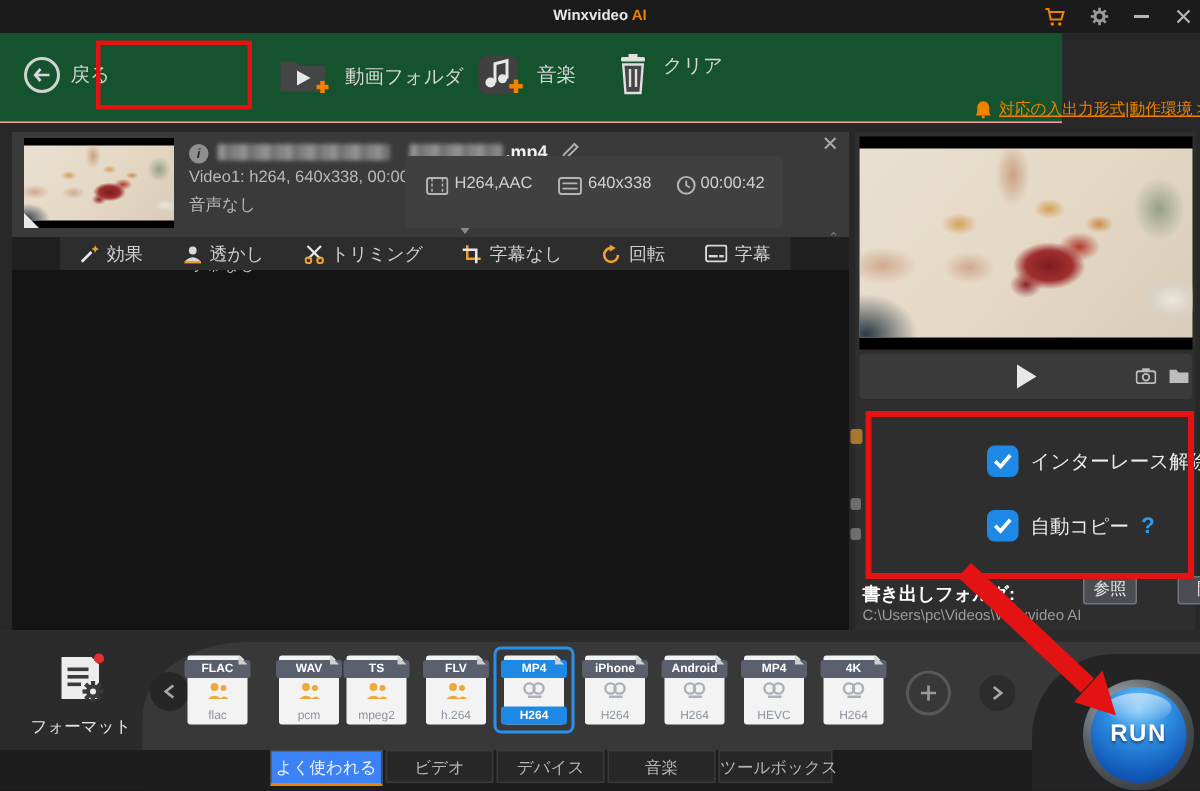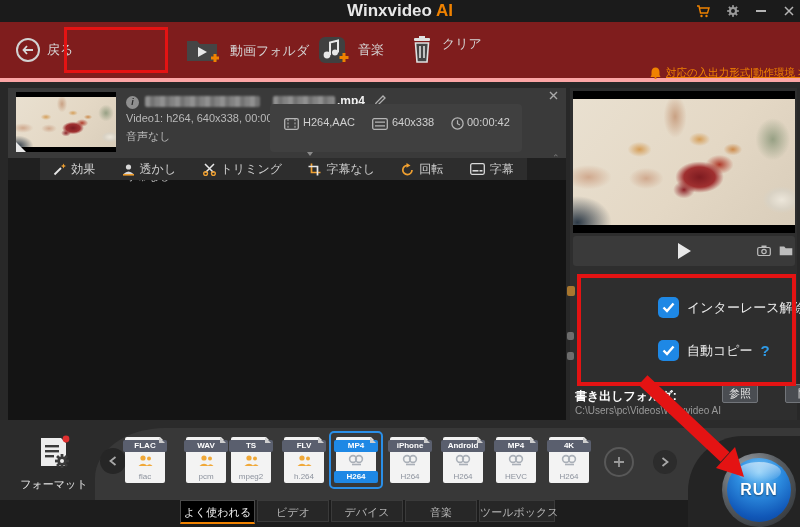--- a/index.html
+++ b/index.html
@@ -5,26 +5,26 @@
   * { margin:0; padding:0; box-sizing:border-box; }
   html,body { background:#111; }
   body { font-family:"Liberation Sans","DejaVu Sans",sans-serif; }
   #app { position:relative; width:800px; height:527px; background:#282828; overflow:hidden;
          -webkit-font-smoothing:antialiased; }
   .abs { position:absolute; }
 
   
   .titlebar { left:0; top:0; width:800px; height:22px; background:#1b1b1b; }
   .title { left:0; top:0; width:800px; height:22px; text-align:center; line-height:22px;
-           font-size:17px; font-weight:bold; color:#e8e8e8; }
+           font-size:10px; font-weight:bold; color:#e8e8e8; }
   .title .accent { color:#f08200; }
   .tb-ico { top:3px; width:18px; height:16px; display:flex; align-items:center; justify-content:center; cursor:pointer; }
 
   
-  .toolbar { left:0; top:22px; width:800px; height:60px; background:#7f1d1d; border-bottom:4px solid #fca5a5; }
+  .toolbar { left:0; top:22px; width:708px; height:60px; background:#14532d; border-bottom:1px solid #fca5a5; }
   .tool-label { font-size:13px; color:#d6d6d6; line-height:16px; white-space:nowrap; }
   .tool-label.strong { color:#fff; font-weight:bold; font-size:14px; }
   .back-circle { width:24px; height:24px; border:2px solid #d2d2d2; border-radius:50%;
                  display:flex; align-items:center; justify-content:center; }
   .support-link { font-size:10.5px; color:#f08200; text-decoration:underline; white-space:nowrap; cursor:pointer; }
 
   
   .left-panel { left:8px; top:88px; width:558px; height:332px; background:#141414; }
   .item-row { left:8px; top:88px; width:558px; height:70px; background:#3a3a3a; }
   .thumb { left:16px; top:92px; width:100px; height:60px; background:#000; }
@@ -111,21 +111,21 @@
                background:radial-gradient(circle at 50% 22%, #7ec8f7 0%, #2f90e2 35%, #1158b8 75%, #0a3f92 100%);
                display:flex; align-items:center; justify-content:center; }
   .run-inner::before { content:""; position:absolute; top:4px; left:10px; width:44px; height:20px; border-radius:50%;
                        background:linear-gradient(180deg,rgba(255,255,255,.55),rgba(255,255,255,0)); }
   .run-text { font-size:16px; font-weight:bold; color:#fff; letter-spacing:1px; text-shadow:0 1px 2px rgba(0,0,0,.5); }
 
   
   .bottom-bar { left:0; top:500px; width:800px; height:27px; background:#1d1d1d; z-index:4; }
   .btab { position:absolute; top:500px; height:22px; font-size:11px; text-align:center; line-height:22px;
           color:#b5b5b5; background:#272727; border:1px solid #3a3a3a; cursor:pointer; white-space:nowrap; }
-  .btab.active { background:#000000; color:#f2f2f2; border-color:#4a4a4a; border-bottom:2px solid #f08200; height:24px; }
+  .btab.active { background:#3b82f6; color:#f2f2f2; border-color:#4a4a4a; border-bottom:2px solid #f08200; height:24px; }
 
   
   .anno-rect { border:3px solid #e41313; z-index:60; pointer-events:none; }
   .anno-svg { left:0; top:0; width:800px; height:527px; z-index:61; pointer-events:none; }
 </style>
 </head>
 <body>
 
 <div id="app">
 

